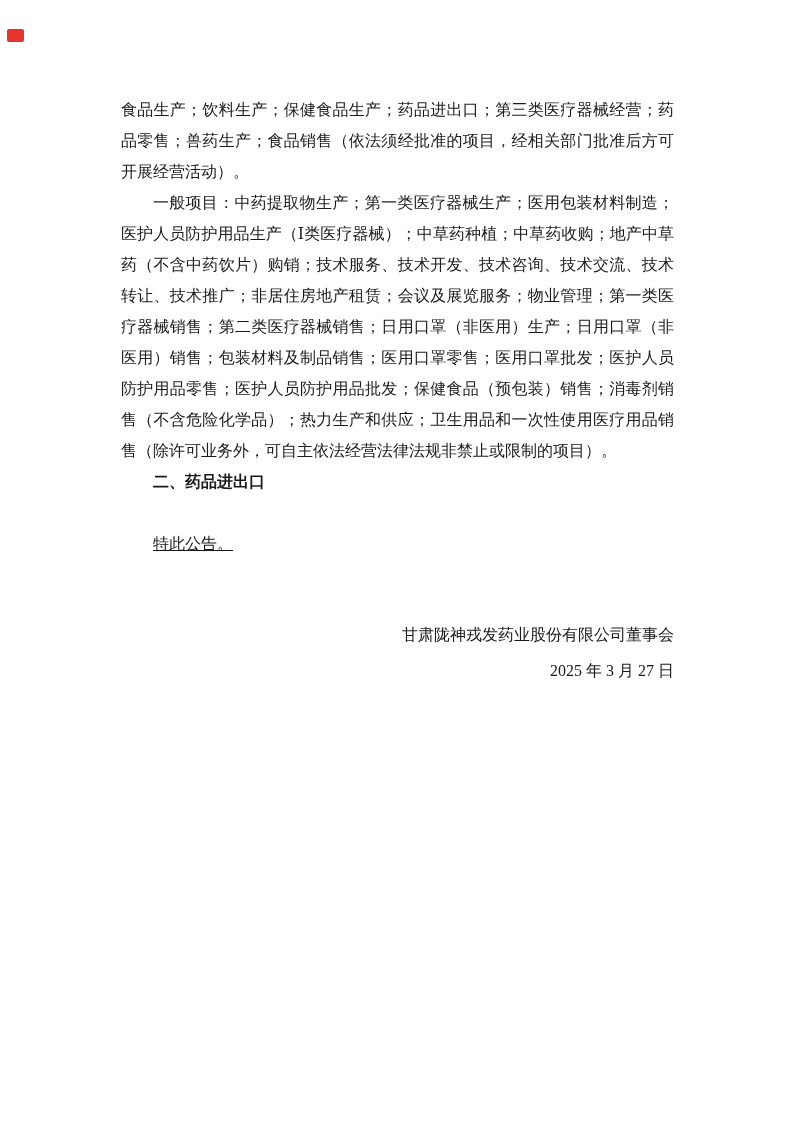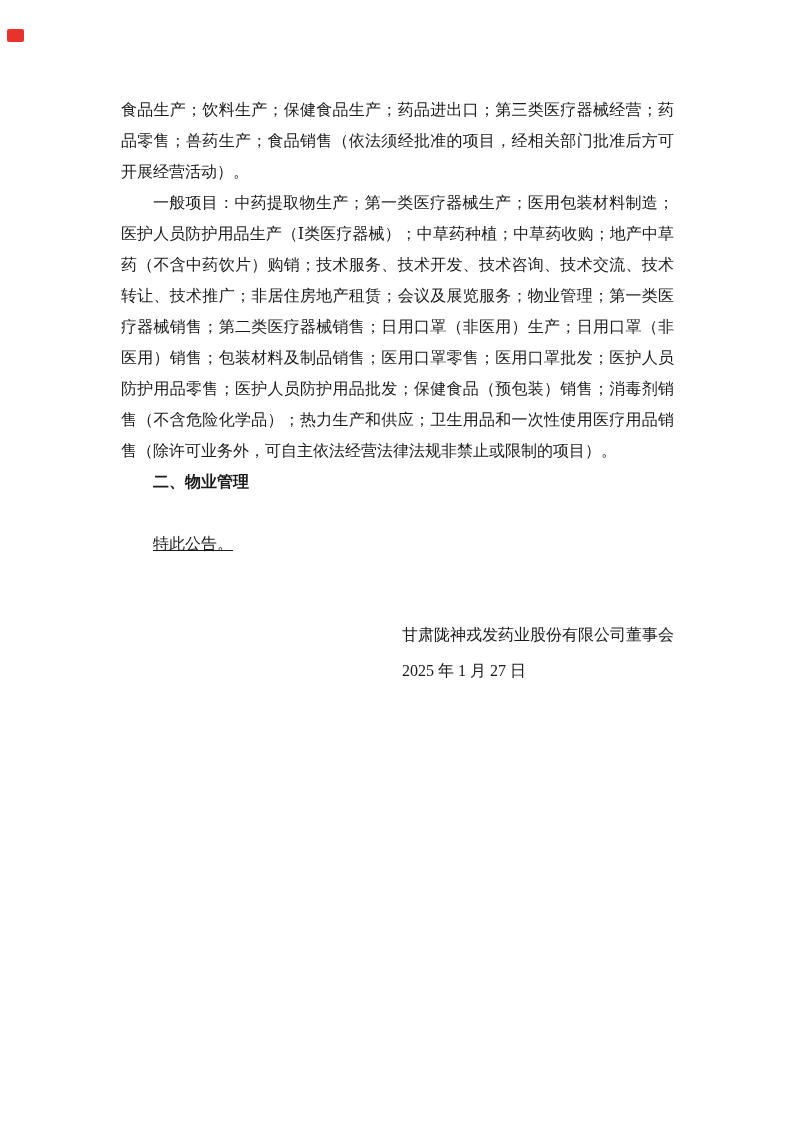--- a/index.html
+++ b/index.html
@@ -60,46 +60,46 @@
     text-indent: 32px;
     text-align: left;
     text-decoration: underline;
   }
   .signature-wrap {
     margin-top: 58px;
     text-align: right;
   }
   .signature-inner {
     display: inline-block;
-    text-align: left;
+    text-align: right;
     line-height: 36px;
   }
   .signature-company, .signature-date {
     white-space: nowrap;
   }
 </style>
 </head>
 <body>
 
 <div class="page">
 
   <div class="red-mark"></div>
 
   <div class="content">
 
     <p class="para">食品生产；饮料生产；保健食品生产；药品进出口；第三类医疗器械经营；药品零售；兽药生产；食品销售（依法须经批准的项目，经相关部门批准后方可开展经营活动）。</p>
 
     <p class="para indent">一般项目：中药提取物生产；第一类医疗器械生产；医用包装材料制造；医护人员防护用品生产（Ⅰ类医疗器械）；中草药种植；中草药收购；地产中草药（不含中药饮片）购销；技术服务、技术开发、技术咨询、技术交流、技术转让、技术推广；非居住房地产租赁；会议及展览服务；物业管理；第一类医疗器械销售；第二类医疗器械销售；日用口罩（非医用）生产；日用口罩（非医用）销售；包装材料及制品销售；医用口罩零售；医用口罩批发；医护人员防护用品零售；医护人员防护用品批发；保健食品（预包装）销售；消毒剂销售（不含危险化学品）；热力生产和供应；卫生用品和一次性使用医疗用品销售（除许可业务外，可自主依法经营法律法规非禁止或限制的项目）。</p>
 
-    <h2 class="section-heading">二、物业管理</h2>
+    <h2 class="section-heading">二、药品进出口</h2>
 
 
     <p class="closing">特此公告。</p>
 
     <div class="signature-wrap">
       <div class="signature-inner">
         <div class="signature-company">甘肃陇神戎发药业股份有限公司董事会</div>
-        <div class="signature-date">2025 年 1 月 27 日</div>
+        <div class="signature-date">2025 年 3 月 27 日</div>
       </div>
     </div>
 
   </div>
 </div>
 
 </body></html>

